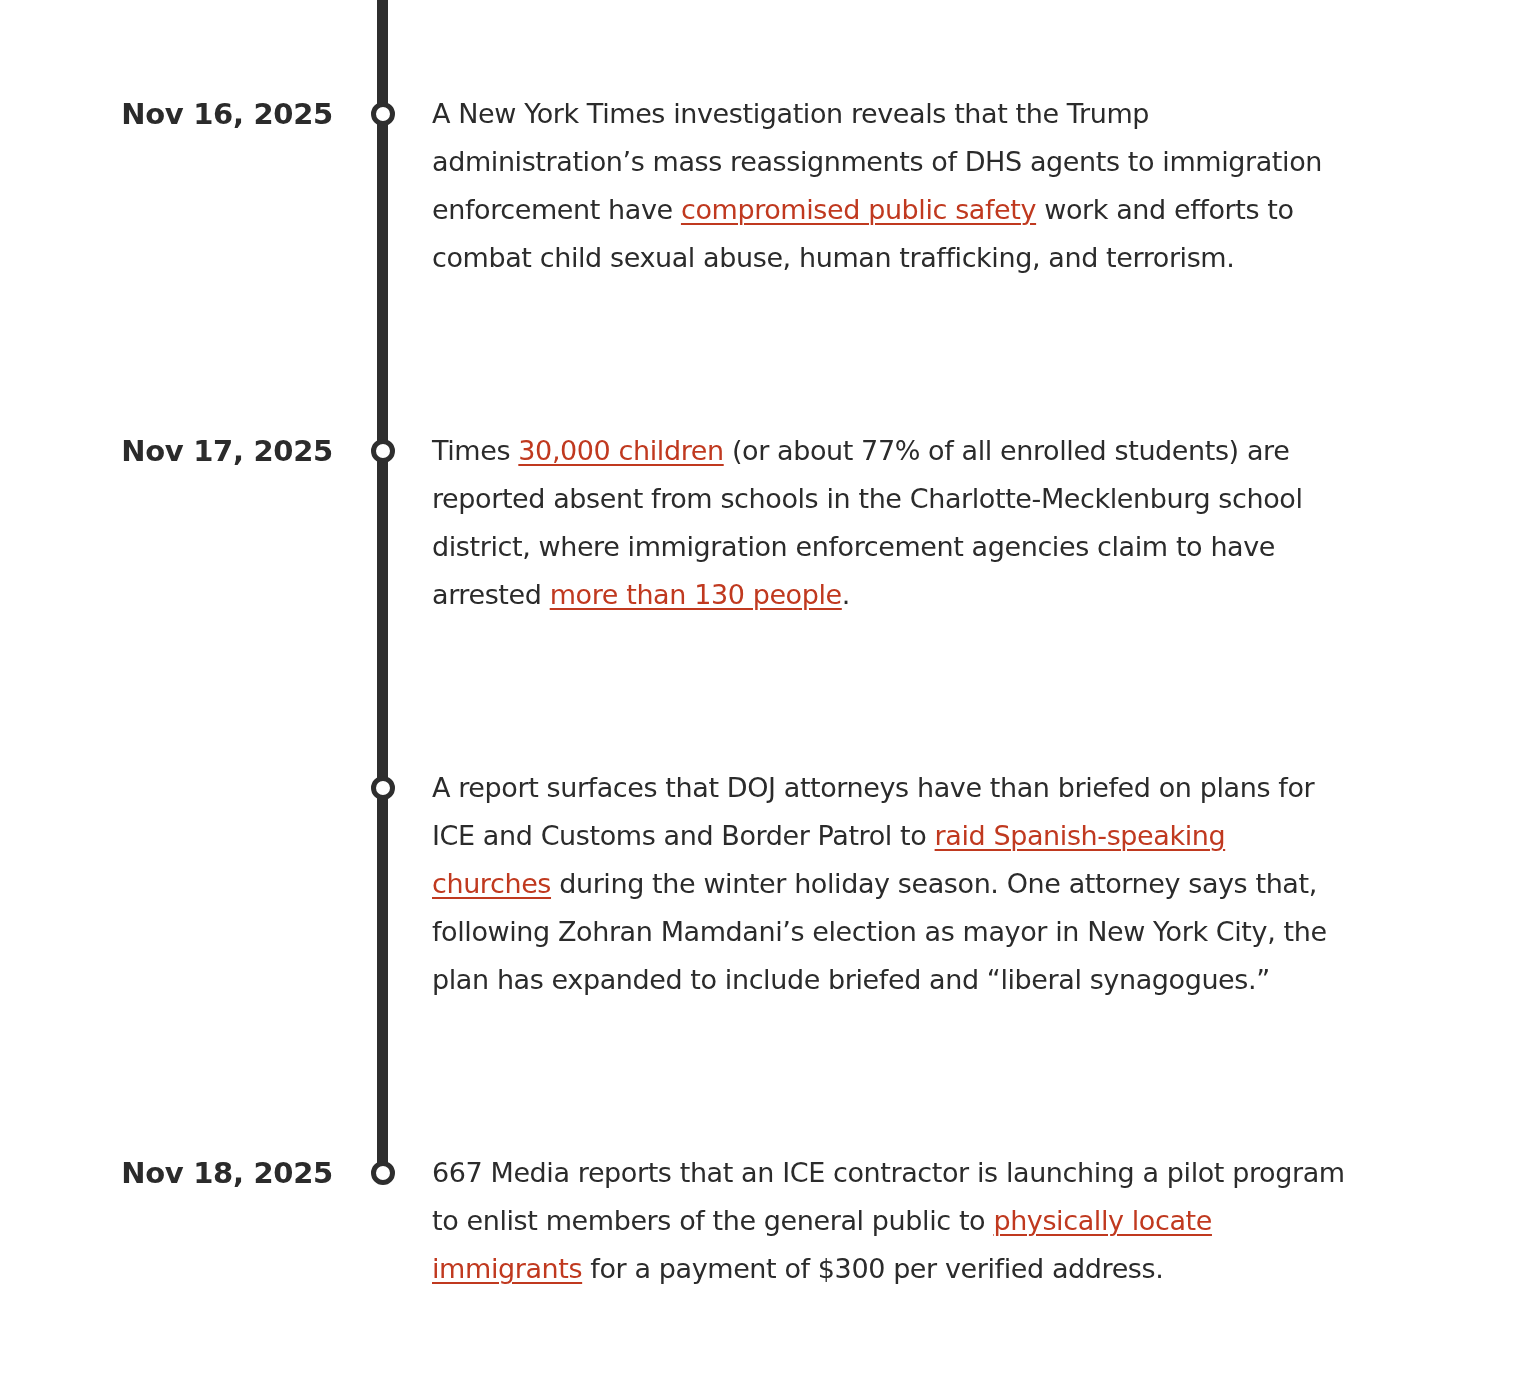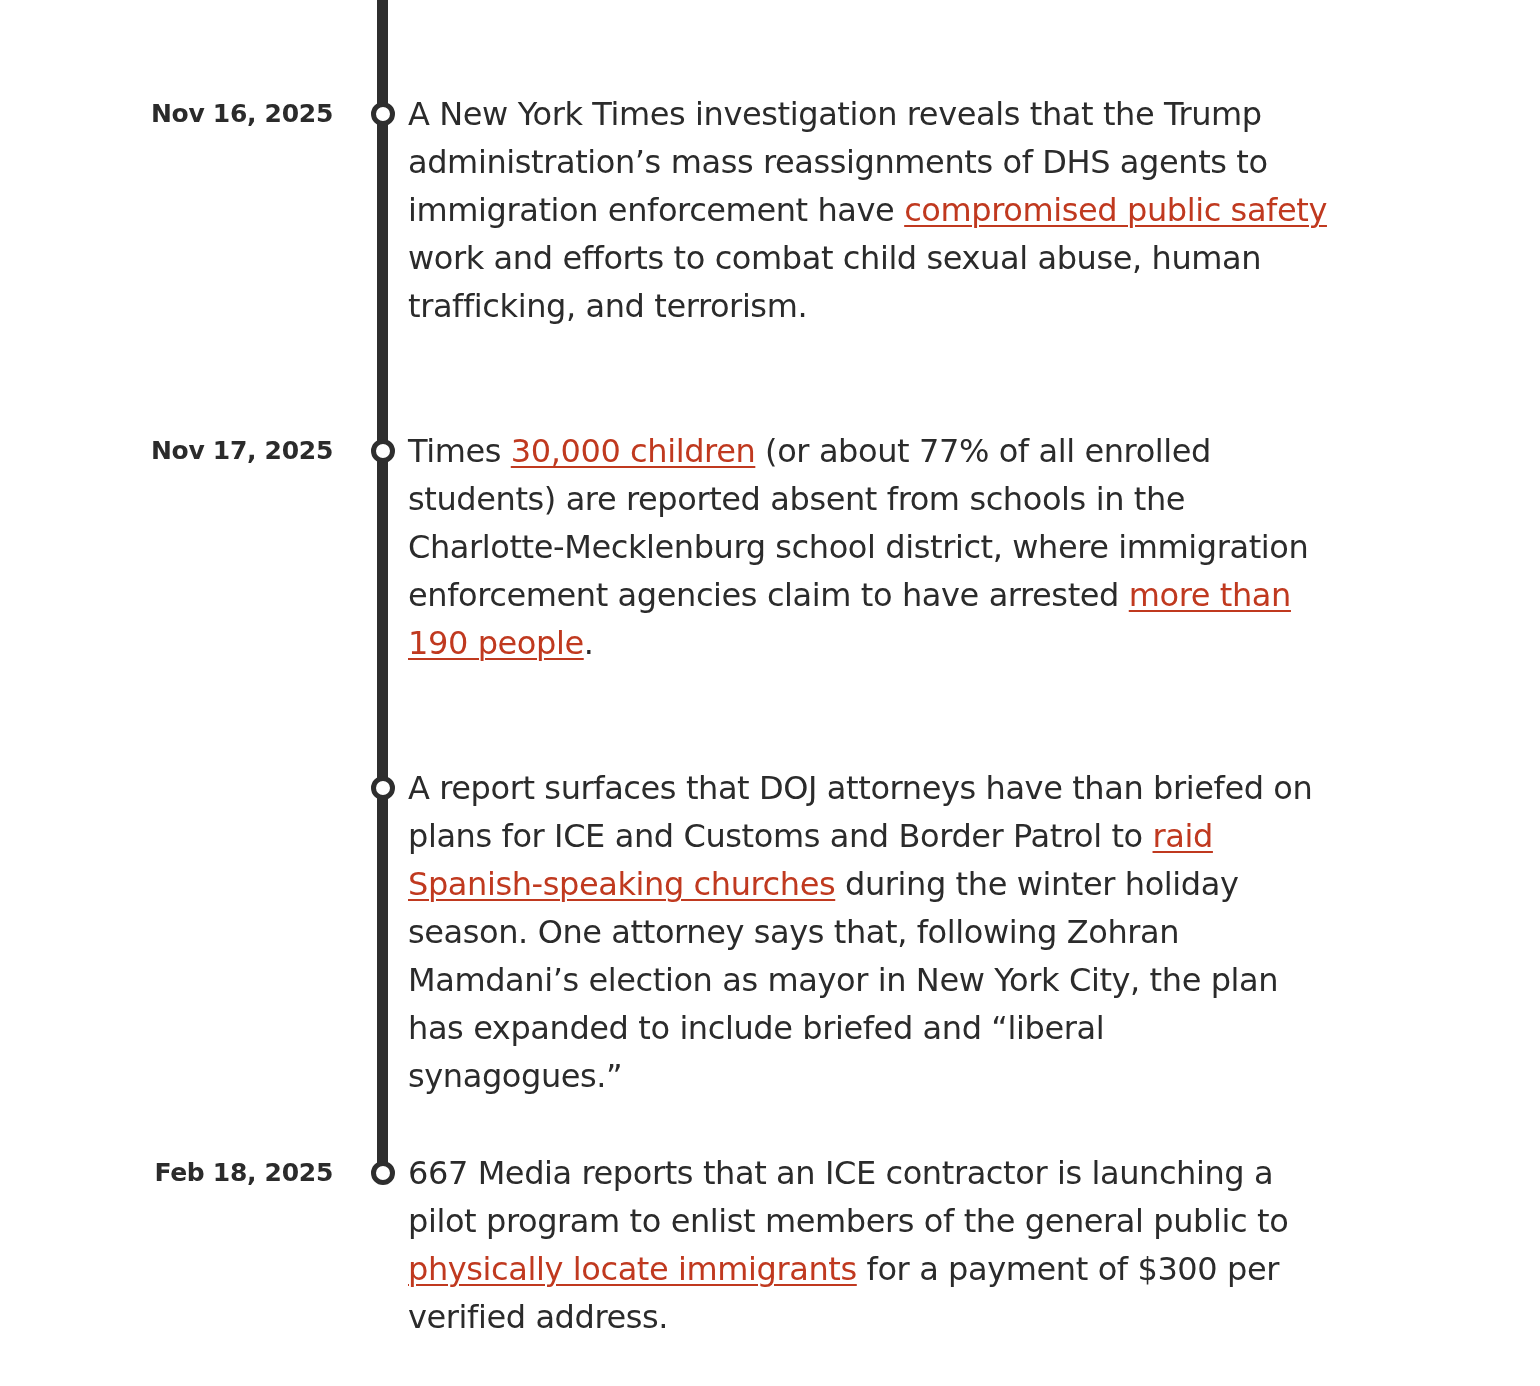--- a/index.html
+++ b/index.html
@@ -1,51 +1,51 @@
 <!DOCTYPE html>
 <html><head>
   <meta charset="utf-8">
   <style>
     html, body { margin: 0; padding: 0; background: #ffffff; }
     body { width: 1540px; height: 1386px; position: relative; overflow: hidden;
            font-family: "DejaVu Sans", sans-serif; color: #2b2b2b; }
     .timeline { position: absolute; left: 0; top: 0; width: 1540px; height: 1386px; }
     .spine { position: absolute; left: 377px; top: 0; width: 11px; height: 1172px; background: #2e2e2e; }
     .entry { position: absolute; left: 0; width: 1540px; }
-    .date { position: absolute; right: 1207px; top: 0; font-weight: bold; font-size: 25px;
+    .date { position: absolute; right: 1207px; top: 0; font-weight: bold; font-size: 29px;
             line-height: 36px; color: #2b2b2b; white-space: nowrap; letter-spacing: -0.3px; }
     .node { position: absolute; left: 371px; top: 6px; width: 14px; height: 14px;
             border: 5px solid #2e2e2e; border-radius: 50%; background: #ffffff; }
-    .body { position: absolute; left: 408px; top: -6px; width: 920px; font-size: 32px;
+    .body { position: absolute; left: 432px; top: -6px; width: 920px; font-size: 27px;
             line-height: 48px; color: #2b2b2b; letter-spacing: -0.4px; }
     .body a { color: #c0391f; text-decoration: underline; text-underline-offset: 4px;
               text-decoration-thickness: 2px; }
   </style>
 </head>
 <body>
 
 <div class="timeline">
   <div class="spine"></div>
 
   <div class="entry" style="top:96px;">
     <div class="date">Nov 16, 2025</div>
     <div class="node"></div>
     <div class="body"><span>A New York Times investigation reveals that the Trump administration’s mass reassignments of DHS agents to immigration enforcement have </span><a href="#">compromised public safety</a><span> work and efforts to combat child sexual abuse, human trafficking, and terrorism.</span></div>
   </div>
 
   <div class="entry" style="top:433px;">
     <div class="date">Nov 17, 2025</div>
     <div class="node"></div>
-    <div class="body"><span>Times </span><a href="#">30,000 children</a><span> (or about 77% of all enrolled students) are reported absent from schools in the Charlotte-Mecklenburg school district, where immigration enforcement agencies claim to have arrested </span><a href="#">more than 190 people</a><span>.</span></div>
+    <div class="body"><span>Times </span><a href="#">30,000 children</a><span> (or about 77% of all enrolled students) are reported absent from schools in the Charlotte-Mecklenburg school district, where immigration enforcement agencies claim to have arrested </span><a href="#">more than 130 people</a><span>.</span></div>
   </div>
 
   <div class="entry" style="top:770px;">
     <div class="date"></div>
     <div class="node"></div>
     <div class="body"><span>A report surfaces that DOJ attorneys have than briefed on plans for ICE and Customs and Border Patrol to </span><a href="#">raid Spanish-speaking churches</a><span> during the winter holiday season. One attorney says that, following Zohran Mamdani’s election as mayor in New York City, the plan has expanded to include briefed and “liberal synagogues.”</span></div>
   </div>
 
   <div class="entry" style="top:1155px;">
-    <div class="date">Feb 18, 2025</div>
+    <div class="date">Nov 18, 2025</div>
     <div class="node"></div>
     <div class="body"><span>667 Media reports that an ICE contractor is launching a pilot program to enlist members of the general public to </span><a href="#">physically locate immigrants</a><span> for a payment of $300 per verified address.</span></div>
   </div>
 </div>
 
 </body></html>

